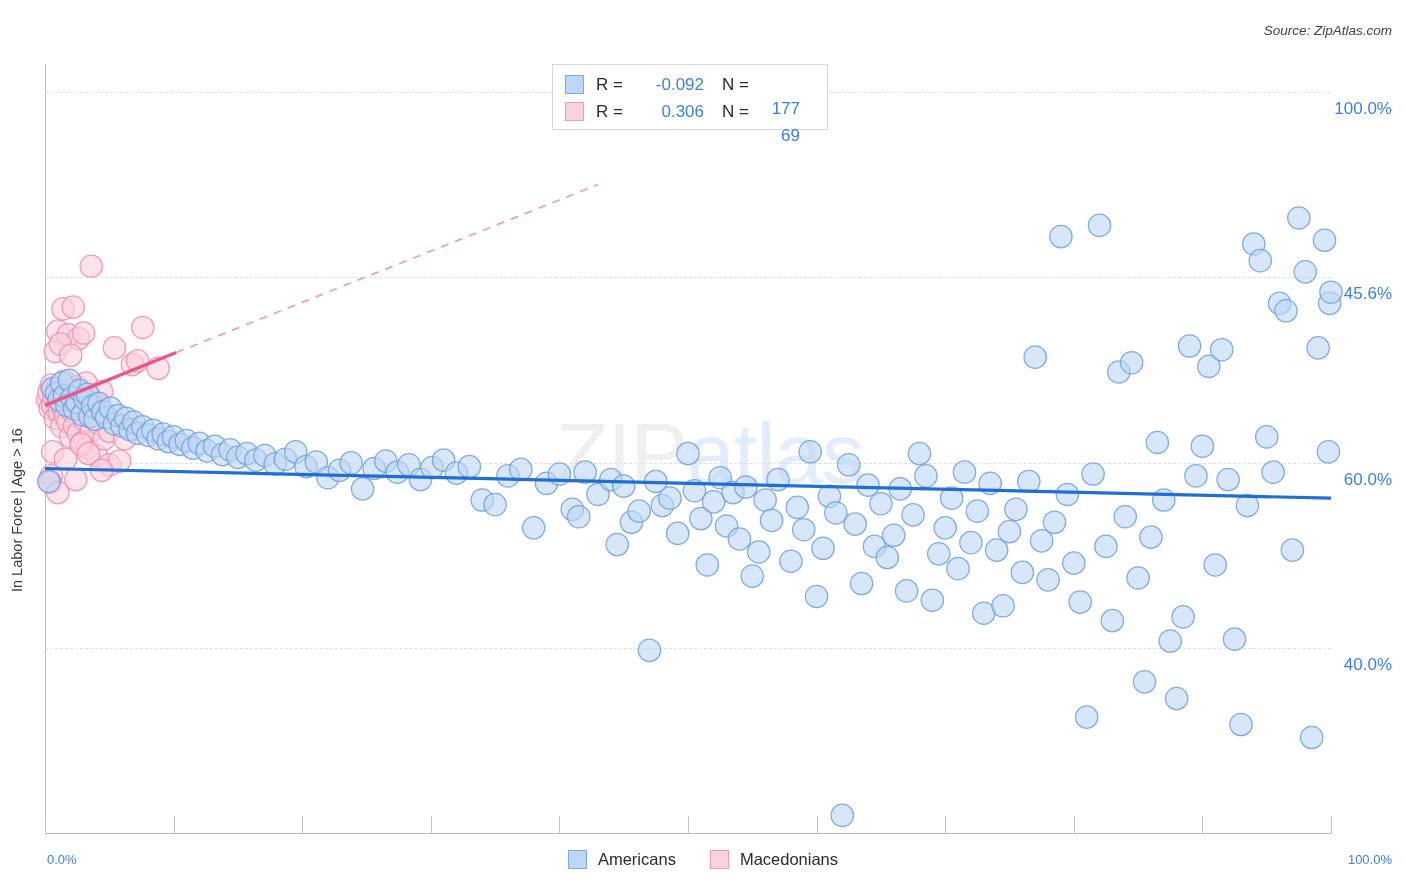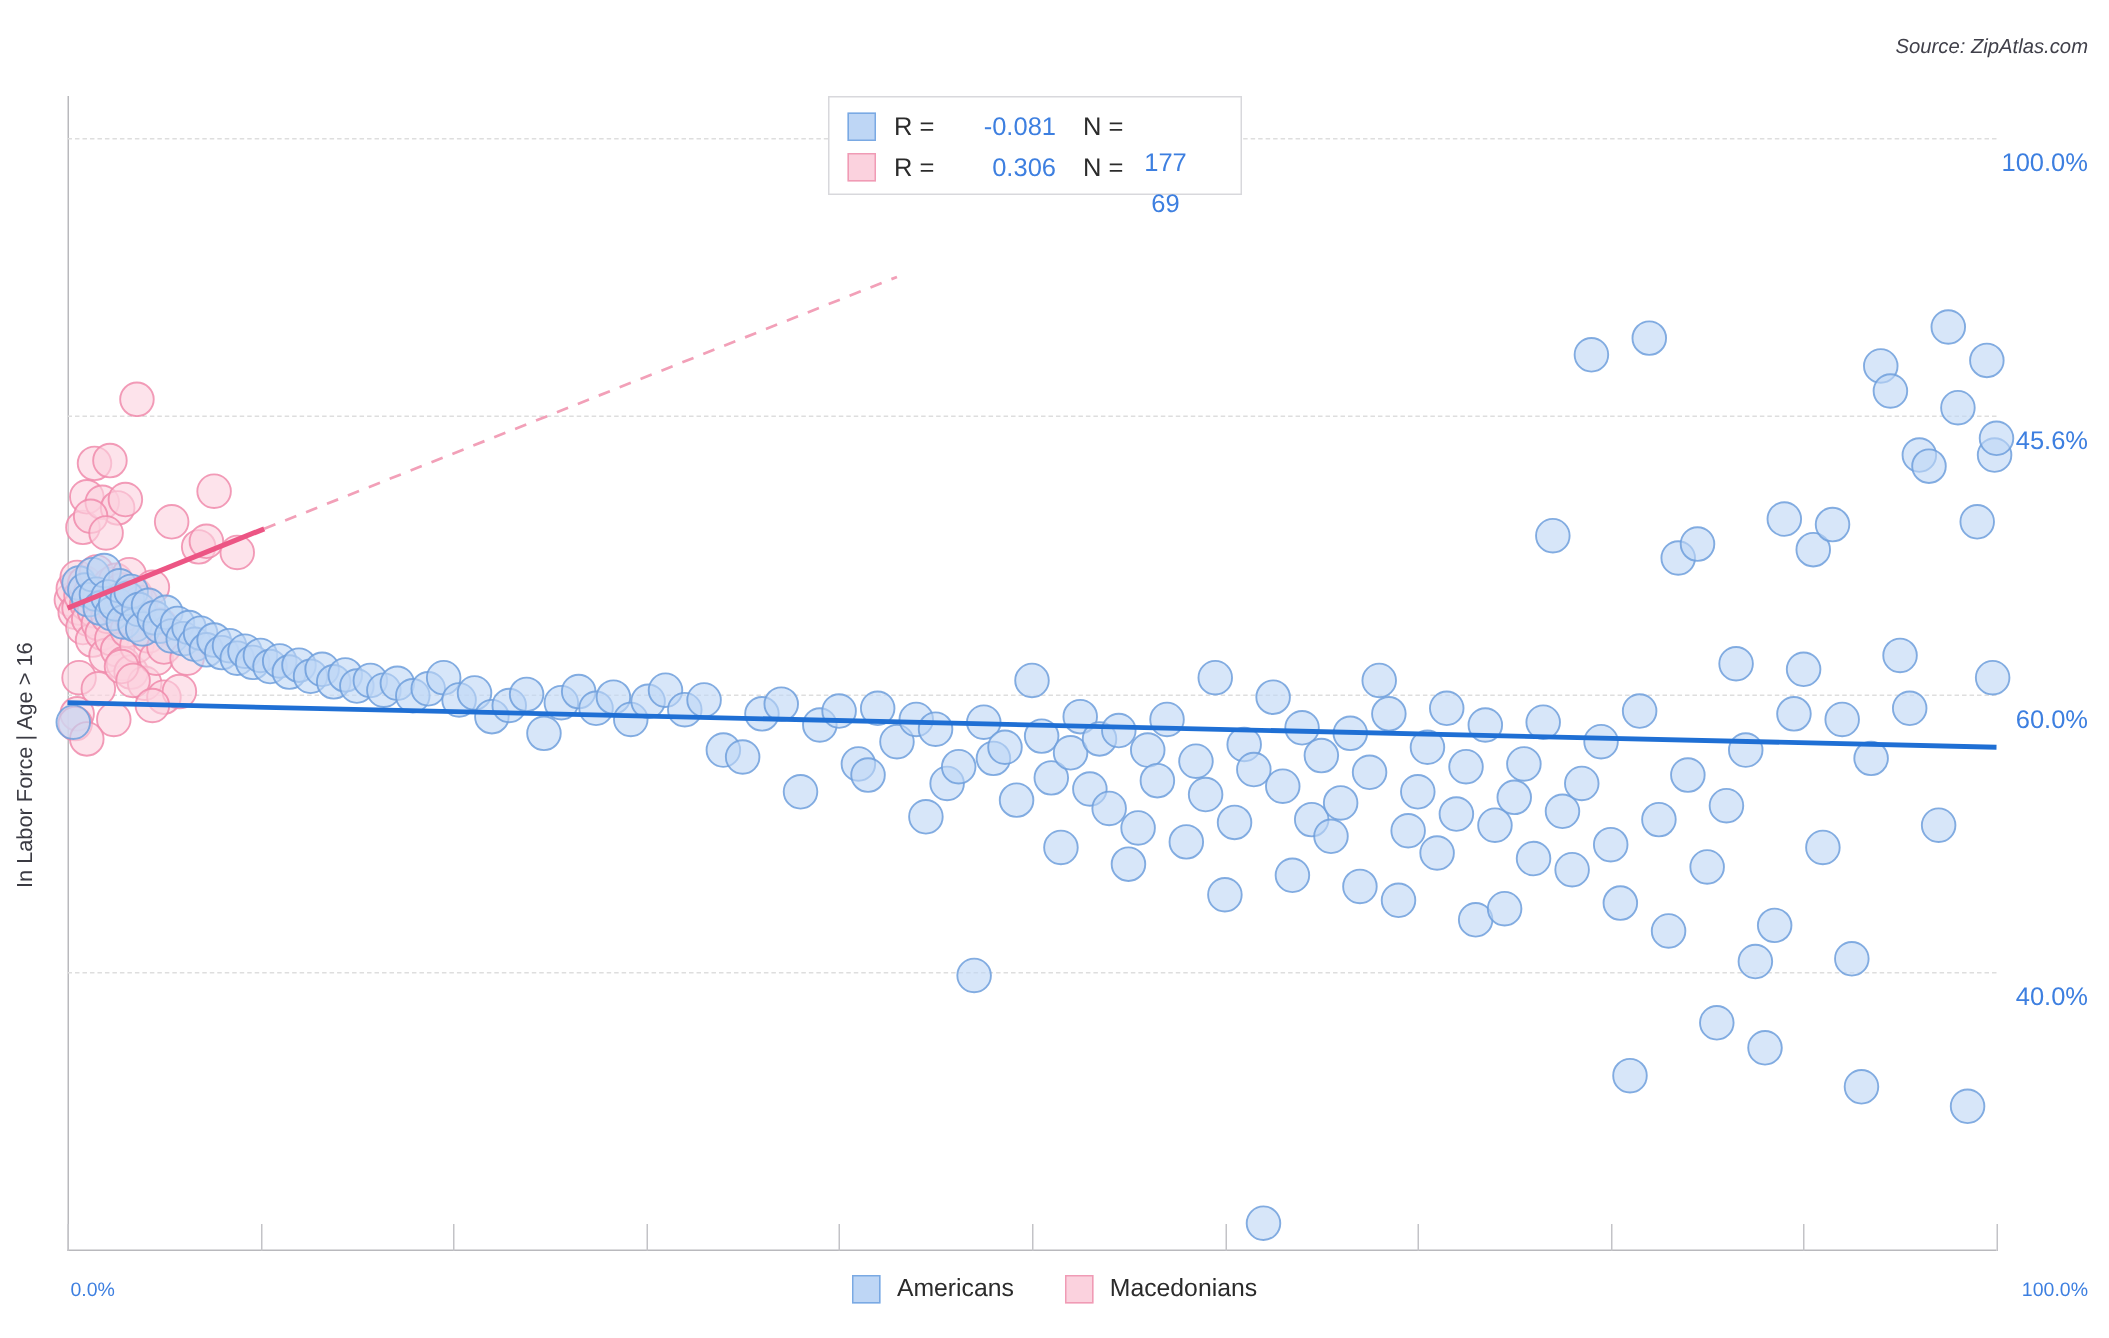--- a/index.html
+++ b/index.html
@@ -152,21 +152,21 @@
   .lg-r-value {
     color: #3d7fe0;
     width: 74px;
     text-align: right;
     margin-right: 18px;
   }
   .lg-n-label { width: 32px; }
   .lg-n-value {
     color: #3d7fe0;
     width: 46px;
-    text-align: center;
+    text-align: right;
     margin-top: 48px;
   }
 
   .bottom-legend {
     position: absolute;
     left: 0;
     top: 850px;
     width: 1406px;
     display: flex;
     justify-content: center;
@@ -184,20 +184,21 @@
 </style>
 </head>
 <body>
 
 <div id="root">
 
   <div class="chart-source">Source: ZipAtlas.com</div>
 
   <div class="y-axis-title">In Labor Force | Age &gt; 16</div>
 
+  <div class="watermark"><span class="wm-zip">ZIP</span><span class="wm-atlas">atlas</span></div>
 
   <div class="plot" id="plot">
     <div class="plot-frame"></div>
     <div id="gridlines">
         <div class="gridline" style="top: 27.8313px;"></div>
         <div class="gridline" style="top: 213.373px;"></div>
         <div class="gridline" style="top: 398.916px;"></div>
         <div class="gridline" style="top: 584.458px;"></div>
       </div>
     <div id="xticks">
@@ -489,21 +490,21 @@
       <div class="tick-y-label" style="top: 655.458px; right: 14px;">40.0%</div>
     </div>
 
   <div class="x-label" id="x-label-left">0.0%</div>
   <div class="x-label" id="x-label-right">100.0%</div>
 
   <div class="legend-box">
     <div class="legend-row">
       <span class="swatch swatch-blue"></span>
       <span class="lg-r-label">R =</span>
-      <span class="lg-r-value">-0.081</span>
+      <span class="lg-r-value">-0.092</span>
       <span class="lg-n-label">N =</span>
       <span class="lg-n-value">177</span>
     </div>
     <div class="legend-row">
       <span class="swatch swatch-pink"></span>
       <span class="lg-r-label">R =</span>
       <span class="lg-r-value">0.306</span>
       <span class="lg-n-label">N =</span>
       <span class="lg-n-value">69</span>
     </div>

